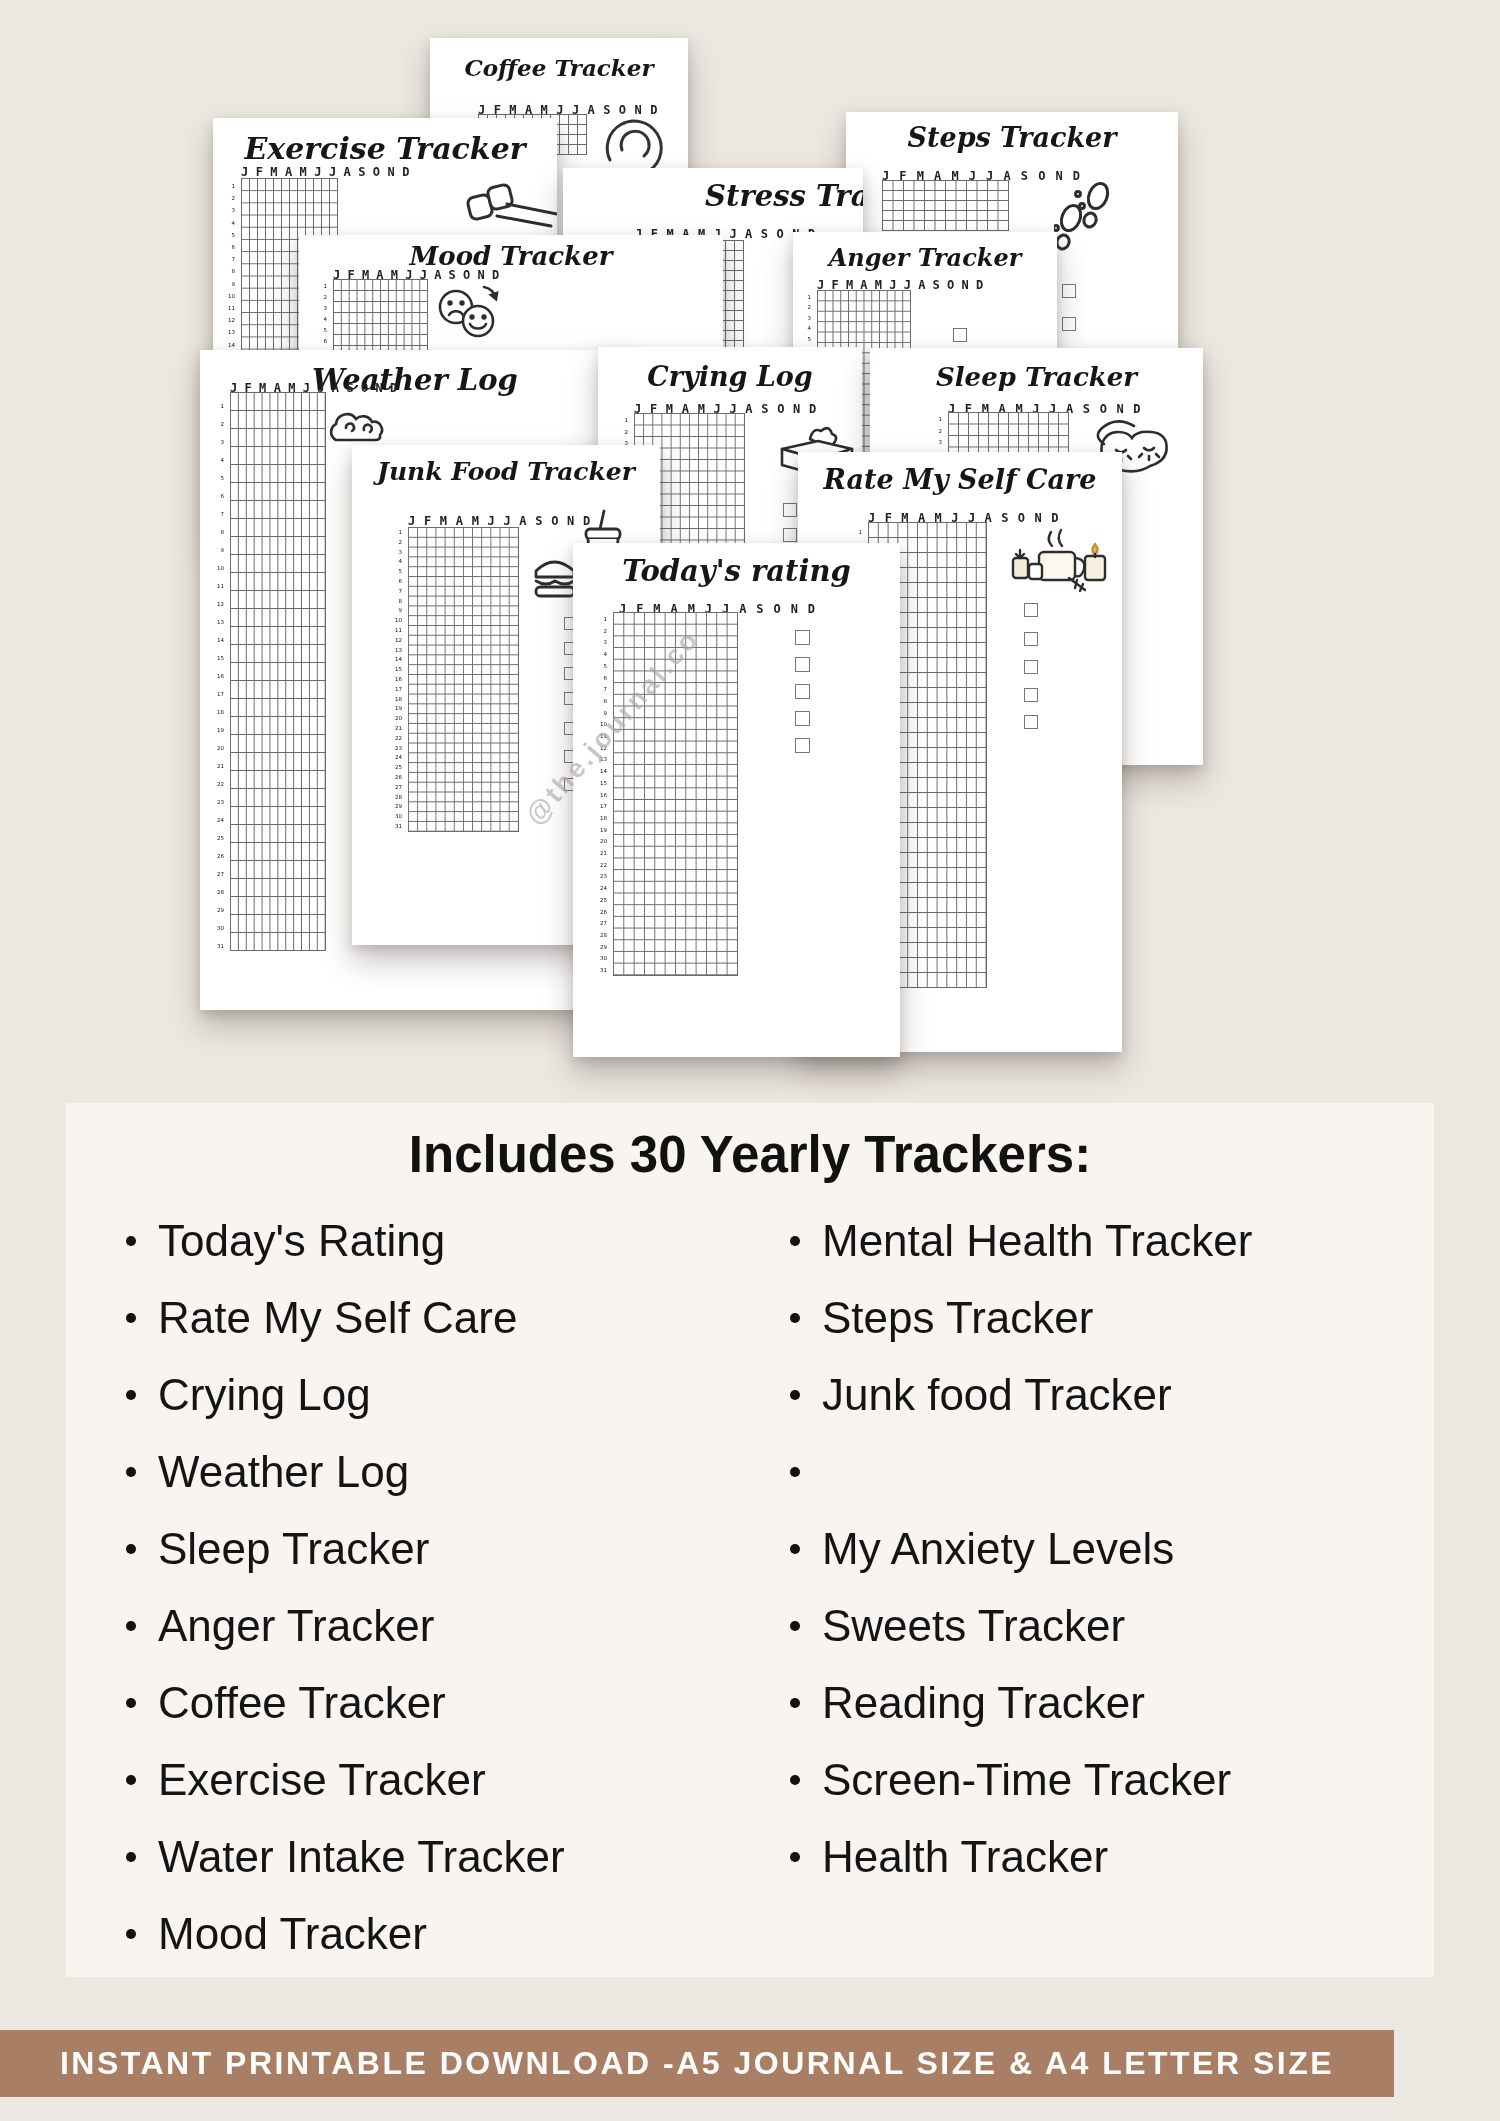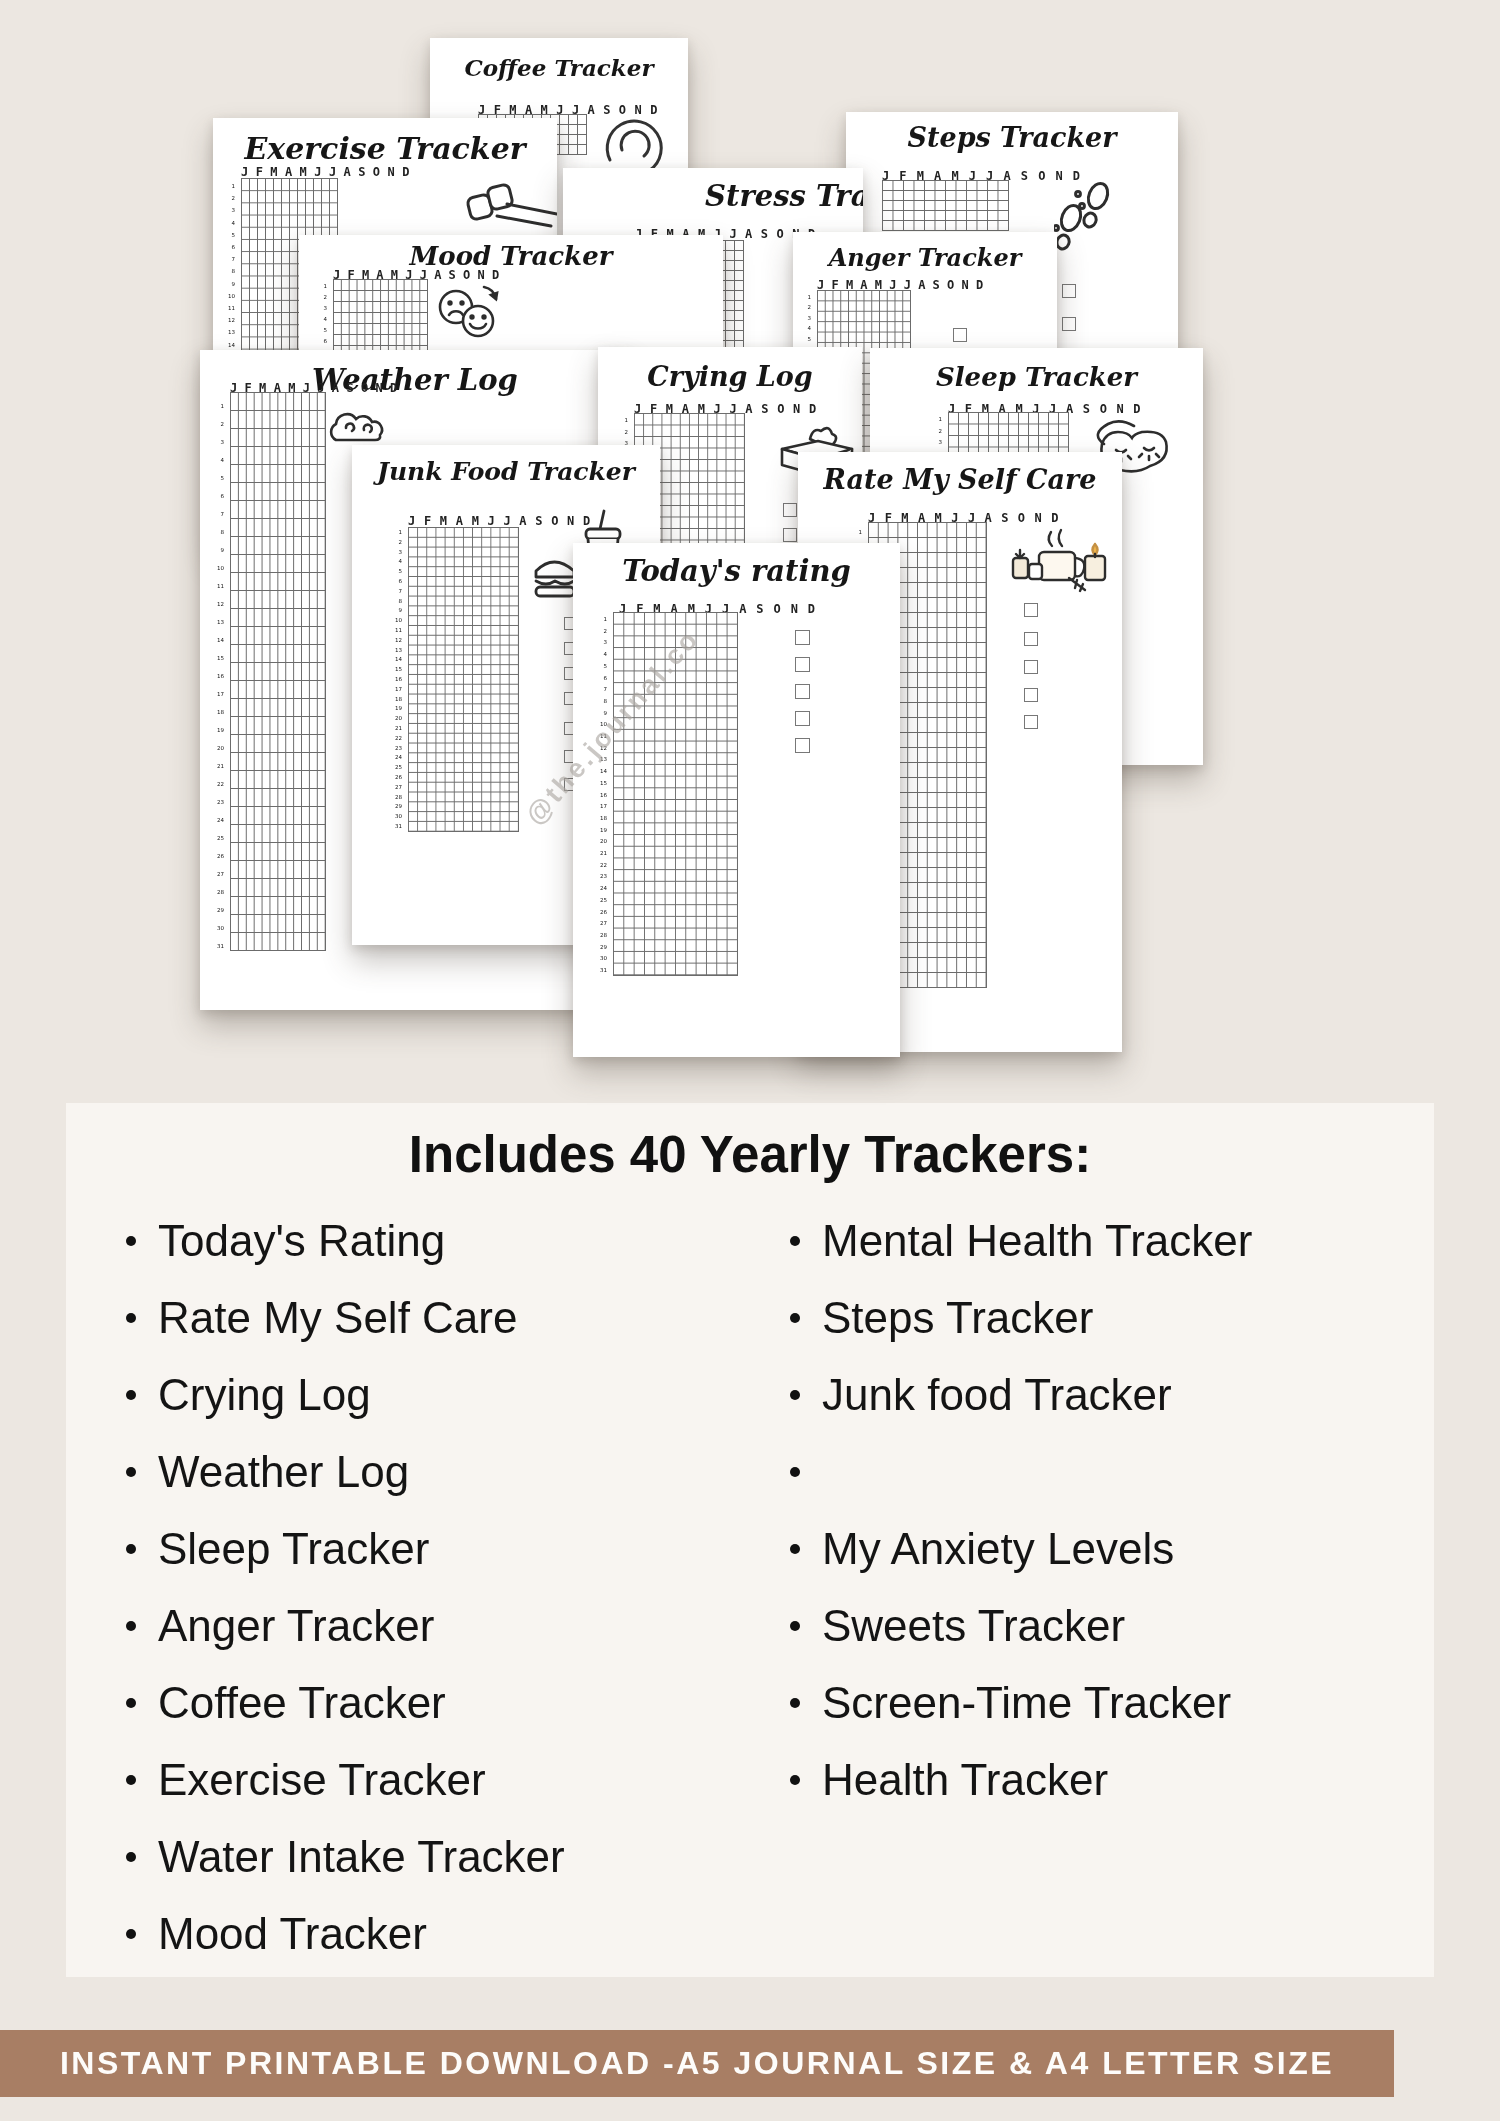--- a/index.html
+++ b/index.html
@@ -412,21 +412,21 @@
     <div class="cb" style="left:222px;top:114px;width:13px;height:13px;"></div>
     <div class="cb" style="left:222px;top:141px;width:13px;height:13px;"></div>
     <div class="cb" style="left:222px;top:168px;width:13px;height:13px;"></div>
     <div class="cb" style="left:222px;top:195px;width:13px;height:13px;"></div>
   </div>
 
   <div class="watermark">@the.journal.co</div>
 </div>
 
 <div class="card">
-  <div class="card-heading">Includes 40 Yearly Trackers:</div>
+  <div class="card-heading">Includes 30 Yearly Trackers:</div>
 
   <div class="col" style="left:60px;">
     <div class="li-item">
         <span class="dot"></span>
         <span>Today's Rating</span>
       </div>
     <div class="li-item">
         <span class="dot"></span>
         <span>Rate My Self Care</span>
       </div>
@@ -480,20 +480,24 @@
     <div class="li-item">
         <span class="dot"></span>
       </div>
     <div class="li-item">
         <span class="dot"></span>
         <span>My Anxiety Levels</span>
       </div>
     <div class="li-item">
         <span class="dot"></span>
         <span>Sweets Tracker</span>
+      </div>
+    <div class="li-item">
+        <span class="dot"></span>
+        <span>Reading Tracker</span>
       </div>
     <div class="li-item">
         <span class="dot"></span>
         <span>Screen-Time Tracker</span>
       </div>
     <div class="li-item">
         <span class="dot"></span>
         <span>Health Tracker</span>
       </div>
   </div>

